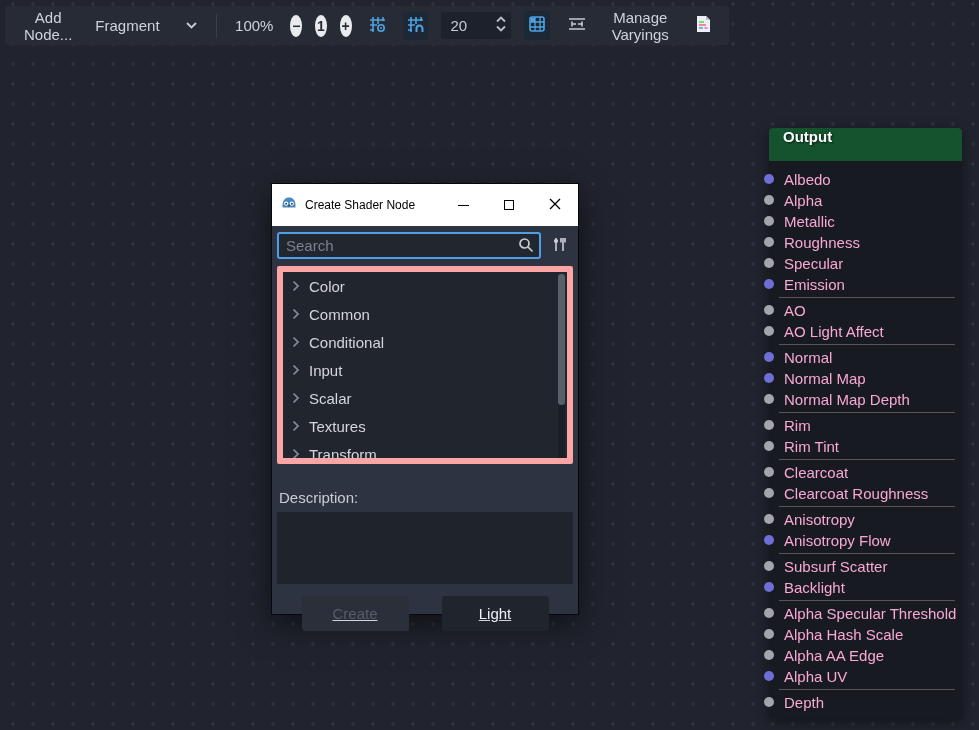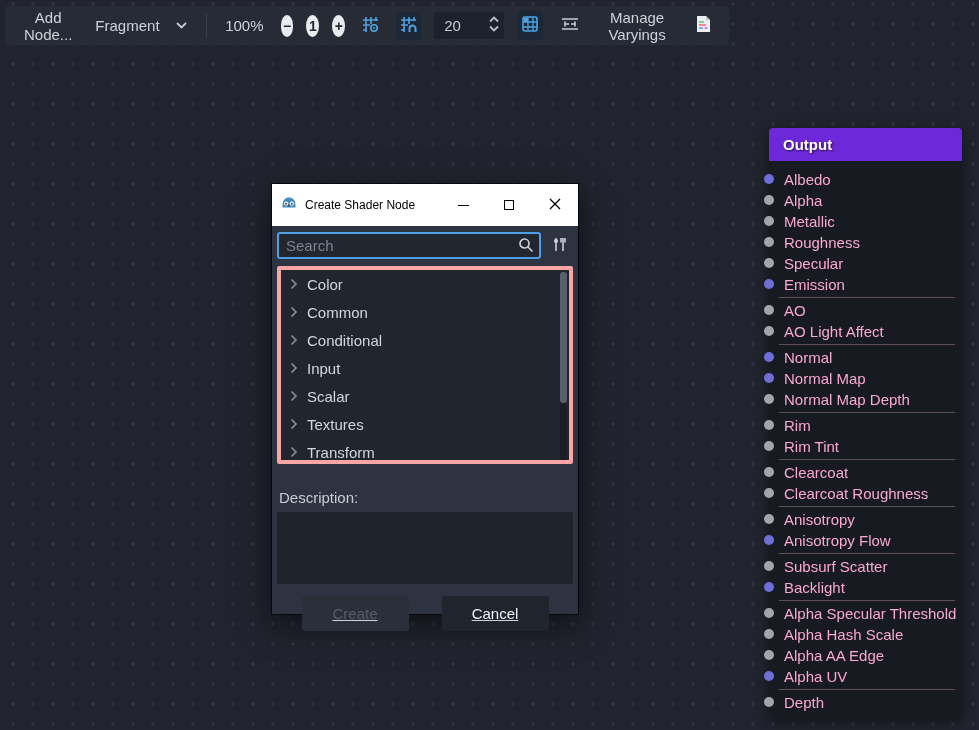--- a/index.html
+++ b/index.html
@@ -21,21 +21,21 @@
   .toolbar {
     position:absolute; left:5px; top:6px; width:724px; height:39px;
     background:#272b36; border-radius:3px;
     display:flex; align-items:center; padding:0 13px; gap:13px;
     font-size:15px; color:#ced2da;
   }
   .tb-text {
     background:none; border:none; color:#ced2da; font-size:15px;
     font-family:inherit; cursor:pointer; padding:4px 6px;
   }
-  .tb-drop { display:flex; align-items:center; gap:16px; cursor:pointer; padding:4px 4px; }
+  .tb-drop { display:flex; align-items:center; gap:26px; cursor:pointer; padding:4px 4px; }
   .tb-sep { width:1px; height:24px; background:#3a3f4a; margin:0 2px; }
   .tb-label { padding:0 4px; }
   .circle-btn {
     width:22px; height:22px; border-radius:50%; border:none;
     background:#e9ebee; color:#272b36; font-weight:bold; font-size:14px;
     line-height:20px; text-align:center; cursor:pointer; font-family:inherit;
     display:flex; align-items:center; justify-content:center;
   }
   .icon-btn {
     background:none; border:none; padding:4px; border-radius:3px;
@@ -50,22 +50,22 @@
     width:44px; background:none; border:none; color:#c8ccd4;
     font-size:15px; font-family:inherit; outline:none;
   }
   
   .node {
     position:absolute; left:769px; top:128px; width:193px;
     background:#171a20; border-radius:4px;
     box-shadow:0 4px 14px rgba(0,0,0,.45);
   }
   .node-header {
-    height:33px; background:#6d28d9; border-radius:4px 4px 0 0;
-    display:flex; align-items:center; padding-left:14px;
+    height:33px; background:#14532d; border-radius:4px 4px 0 0;
+    display:flex; align-items:flex-start; padding-left:14px;
     color:#ffffff; font-weight:bold; font-size:15px;
     text-shadow:1px 1px 2px rgba(0,0,0,.65); cursor:move;
   }
   .node-body { padding:8px 0 5px; }
   .port-row {
     position:relative; height:21px; line-height:21px;
     padding-left:15px; font-size:15px; color:#f9a8d4; white-space:nowrap;
   }
   .port-dot {
     position:absolute; left:-5px; top:5px; width:10px; height:10px;
@@ -98,21 +98,21 @@
     padding:0 28px 0 7px; outline:none;
   }
   .search::placeholder { color:#7b8290; }
   .search-wrap svg { position:absolute; right:7px; top:5px; }
   .filter-btn {
     width:28px; background:none; border:none; display:flex;
     align-items:center; justify-content:center; cursor:pointer;
   }
   .tree {
     margin-top:7px; height:198px; background:#21252e;
-    border:4px solid #fca5a5; border-radius:2px; position:relative; overflow:hidden;
+    border:6px solid #fca5a5; border-radius:2px; position:relative; overflow:hidden;
   }
   .tree-row {
     height:28px; display:flex; align-items:center; gap:9px;
     padding-left:9px; font-size:15px; color:#d3d6dc; cursor:pointer;
   }
   .vscroll {
     position:absolute; right:2px; top:2px; width:7px; height:192px;
     background:#1a1e26; border-radius:3px;
   }
   .vthumb { width:7px; height:131px; background:#5a6069; border-radius:3px; cursor:grab; }
@@ -339,18 +339,18 @@
             </div>
           </div>
         <div class="vscroll">
           <div class="vthumb"></div>
         </div>
       </div>
       <div class="desc-label">Description:</div>
       <textarea class="desc" readonly="" style=""></textarea>
       <div class="btn-row">
         <button class="btn btn-create">Create</button>
-        <button class="btn btn-cancel">Cancel</button>
+        <button class="btn btn-cancel">Light</button>
       </div>
     </div>
   </div>
 
 </div>
 
 </body></html>

